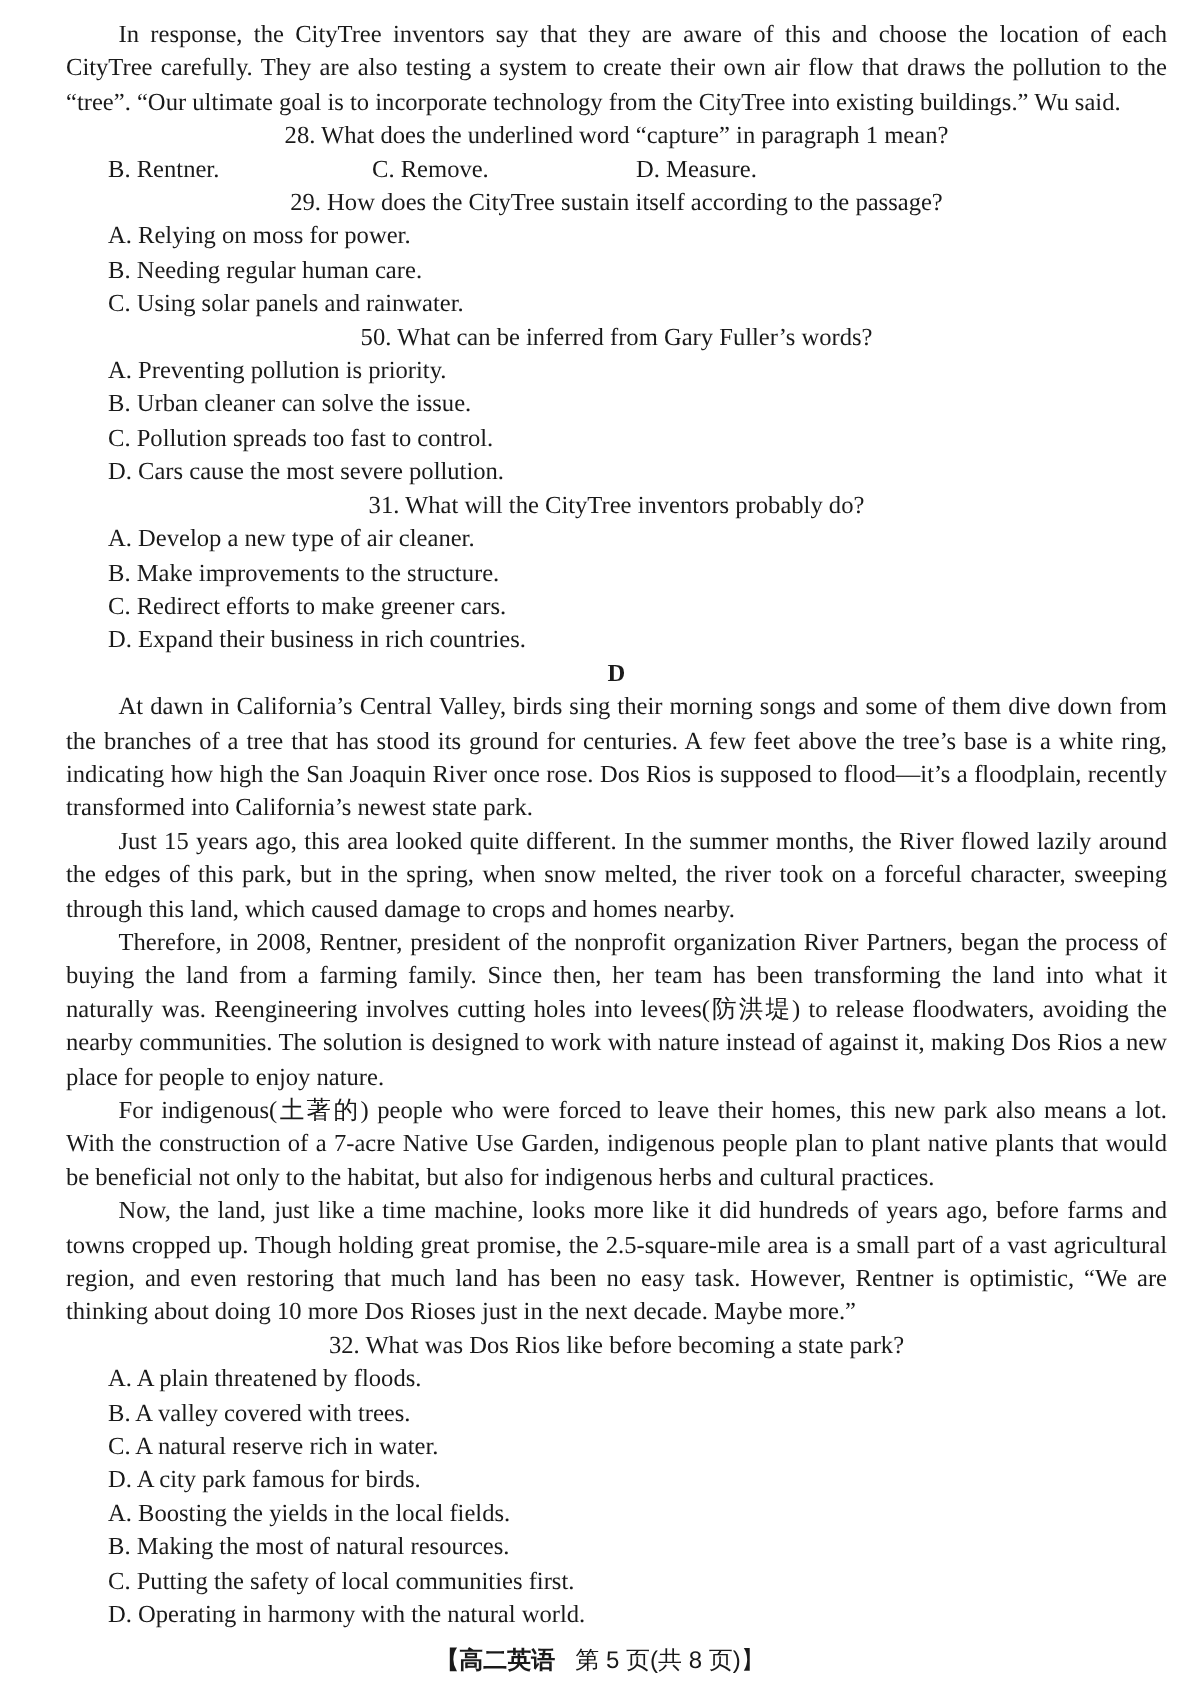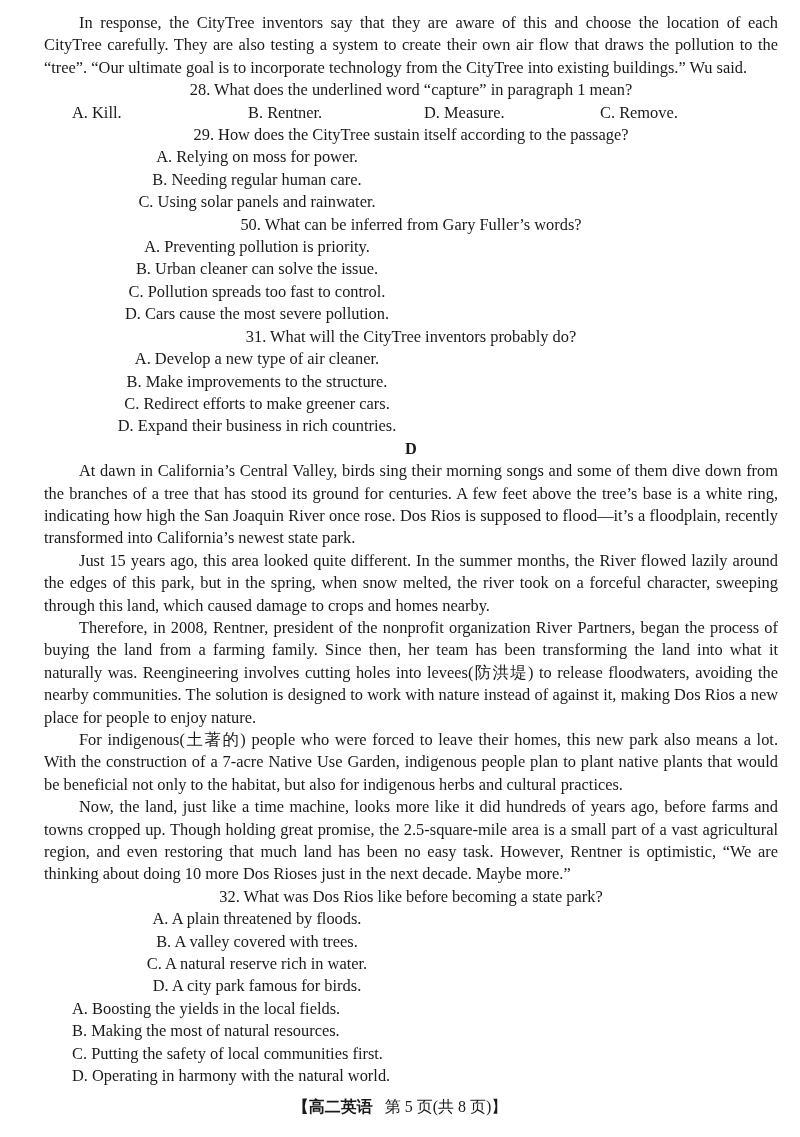--- a/index.html
+++ b/index.html
@@ -7,42 +7,41 @@
     width: 800px; height: 1137px; position: relative; overflow: hidden;
     font-family: "Liberation Serif", "DejaVu Serif", serif;
     color: #1a1a1a; font-size: 16.4px;
   }
   .page { position: absolute; left: 44px; top: 12px; width: 734px; }
   .para { margin: 0; line-height: 22.4px; text-align: justify; text-indent: 35px; }
   .q { margin: 0; line-height: 22.4px; text-align: center; }
   .opts { display: flex; flex-wrap: wrap; padding-left: 28px; }
   .opt { line-height: 22.4px; }
   .opts.four .opt { width: 176px; }
-  .opts.two .opt { width: 370px; text-align: center; }
+  .opts.two .opt { width: 370px; }
   .opts.one .opt { width: 700px; }
   .section-title { text-align: center; font-weight: bold; line-height: 22.4px; margin: 0; }
   .footer {
     position: absolute; left: 0; width: 800px; top: 1097px;
-    text-align: center; font-size: 16px; font-family: Liberation Serif, serif;
+    text-align: center; font-size: 16px; font-family: Liberation Sans, sans-serif;
   }
   .footer .b { font-weight: bold; }
 </style>
 </head>
 <body>
 
 <div class="page">
   <p class="para">In response, the CityTree inventors say that they are aware of this and choose the location of each CityTree carefully. They are also testing a system to create their own air flow that draws the pollution to the “tree”. “Our ultimate goal is to incorporate technology from the CityTree into existing buildings.” Wu said.</p>
 
   <div>
     <p class="q">28. What does the underlined word “capture” in paragraph 1 mean?</p>
     <div class="opts four">
-      <span class="opt">A. Kill.</span>
       <span class="opt">B. Rentner.</span>
+      <span class="opt">C. Remove.</span>
       <span class="opt">D. Measure.</span>
-      <span class="opt">C. Remove.</span>
     </div>
   </div>
 
   <div>
     <p class="q">29. How does the CityTree sustain itself according to the passage?</p>
     <div class="opts two">
       <span class="opt">A. Relying on moss for power.</span>
       <span class="opt">B. Needing regular human care.</span>
       <span class="opt">C. Using solar panels and rainwater.</span>
     </div>

